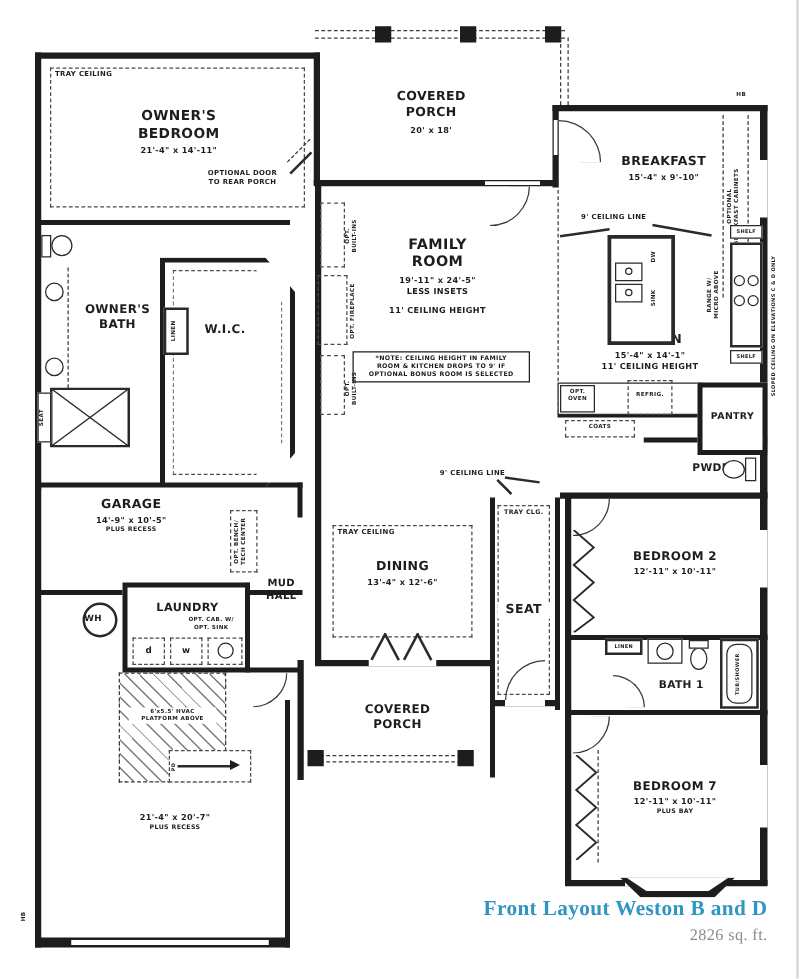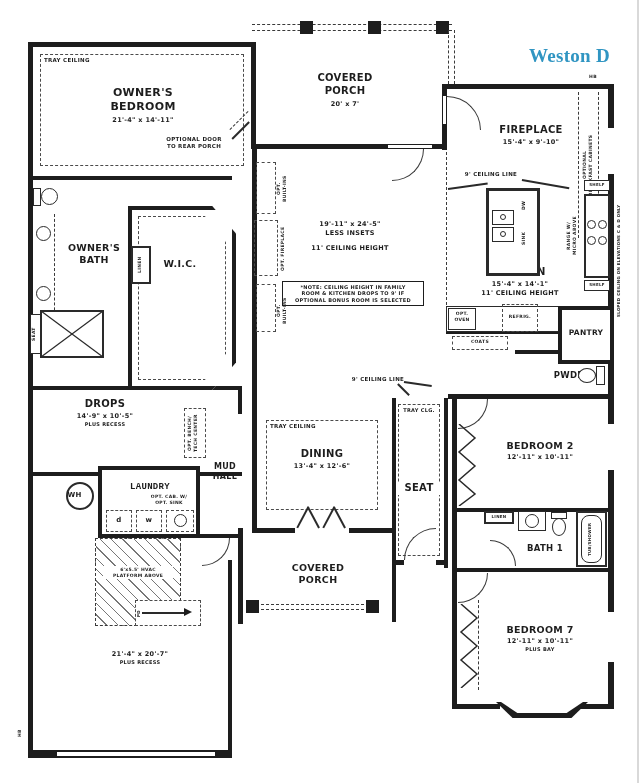--- a/index.html
+++ b/index.html
@@ -27,21 +27,20 @@
   .hatch{position:absolute;border:1.5px dashed #3a3a3a;box-sizing:border-box;
          background:repeating-linear-gradient(45deg,transparent 0 7px,#777 7px 8px);}
   .accent{color:#3095c2;font-family:"Liberation Serif",serif;font-weight:700;}
   .muted{color:#8c8c8c;font-family:"Liberation Serif",serif;font-weight:400;}
 </style>
 </head>
 <body>
 
 <div id="plan">
 
-  <div class="lbl accent" style="left:450px;top:44px;width:160px;font-size:19px;text-align:right;">Weston D</div>
 
   <div class="wall" style="left:28px;top:42px;width:228px;height:5px;"></div>
   <div class="wall" style="left:28px;top:42px;width:5px;height:350px;"></div>
   <div class="wall" style="left:28px;top:176px;width:204px;height:4px;"></div>
   <div class="wall" style="left:251px;top:42px;width:5px;height:106px;"></div>
   <div class="wall" style="left:251px;top:144px;width:195px;height:5px;"></div>
   <div class="gap" style="left:388px;top:145px;width:44px;height:3px;"></div>
   <div class="wall" style="left:442px;top:84px;width:172px;height:5px;"></div>
   <div class="wall" style="left:608px;top:84px;width:6px;height:624px;"></div>
   <div class="gap" style="left:608px;top:128px;width:6px;height:46px;"></div>
@@ -81,21 +80,21 @@
 
   <div class="dl" style="left:252px;top:24px;width:200px;"></div>
   <div class="dl" style="left:252px;top:30px;width:200px;"></div>
   <div class="post" style="left:300px;top:21px;"></div>
   <div class="post" style="left:368px;top:21px;"></div>
   <div class="post" style="left:436px;top:21px;"></div>
   <div class="dv" style="left:448px;top:30px;height:54px;"></div>
   <div class="dv" style="left:454px;top:30px;height:54px;"></div>
   <div class="lbl nm" style="left:310px;top:72px;width:70px;">COVERED
 PORCH</div>
-  <div class="lbl dim" style="left:310px;top:100px;width:70px;">20' x 7'</div>
+  <div class="lbl dim" style="left:310px;top:100px;width:70px;">20' x 18'</div>
 
   <div class="dash" style="left:40px;top:54px;width:204px;height:112px;"></div>
   <div class="lbl sm" style="left:44px;top:57px;width:60px;text-align:left;">TRAY CEILING</div>
   <div class="lbl" style="left:85px;top:86px;width:116px;font-size:11px;">OWNER'S
 BEDROOM</div>
   <div class="lbl dim" style="left:85px;top:116px;width:116px;">21'-4" x 14'-11"</div>
   <div class="lbl sm" style="left:160px;top:136px;width:68px;">OPTIONAL DOOR
 TO REAR PORCH</div>
   <div class="dl" style="left:226px;top:120px;width:26px;transform:rotate(-45deg);"></div>
   <div class="ln" style="left:232px;top:138px;width:24px;transform:rotate(-45deg);"></div>
@@ -117,39 +116,41 @@
   </svg>
   <div class="thin" style="left:30px;top:314px;width:11px;height:40px;"></div>
   <div class="lbl xs v" style="left:31px;top:318px;height:32px;width:9px;">SEAT</div>
 
   <div class="room" style="left:128px;top:206px;width:108px;height:184px;clip-path:polygon(0 0,78% 0,100% 15%,100% 85%,78% 100%,0 100%);"></div>
   <div class="dash" style="left:138px;top:216px;width:88px;height:164px;clip-path:polygon(0 0,76% 0,100% 16%,100% 84%,76% 100%,0 100%);"></div>
   <div class="lbl" style="left:155px;top:258px;width:50px;font-size:9.5px;background:#fff;">W.I.C.</div>
   <div class="thin" style="left:131px;top:246px;width:20px;height:38px;border-width:2.5px;"></div>
   <div class="lbl xs v" style="left:137px;top:251px;height:28px;width:8px;">LINEN</div>
 
+  <div class="lbl" style="left:300px;top:188px;width:100px;font-size:11.5px;">FAMILY
+ROOM</div>
   <div class="lbl dim" style="left:300px;top:220px;width:100px;">19'-11" x 24'-5"</div>
   <div class="lbl dim" style="left:300px;top:229px;width:100px;">LESS INSETS</div>
   <div class="lbl dim" style="left:300px;top:244px;width:100px;">11' CEILING HEIGHT</div>
   <div class="lbl" style="left:282px;top:281px;width:138px;font-size:5px;border:1.5px solid #1d1d1d;padding:2px 1px;background:#fff;">*NOTE: CEILING HEIGHT IN FAMILY
 ROOM &amp; KITCHEN DROPS TO 9' IF
 OPTIONAL BONUS ROOM IS SELECTED</div>
 
   <div class="dash" style="left:256px;top:162px;width:20px;height:52px;"></div>
   <div class="lbl xs v" style="left:276px;top:164px;height:50px;width:12px;">OPT.
 BUILT-INS</div>
   <div class="dash" style="left:254px;top:220px;width:24px;height:56px;"></div>
   <div class="lbl xs v" style="left:280px;top:222px;height:54px;width:8px;">OPT. FIREPLACE</div>
   <div class="dash" style="left:256px;top:284px;width:20px;height:48px;"></div>
   <div class="lbl xs v" style="left:276px;top:286px;height:50px;width:12px;">OPT.
 BUILT-INS</div>
   <div class="dv" style="left:446px;top:152px;height:178px;"></div>
   <div class="arc" style="left:392px;top:149px;width:32px;height:32px;border-radius:0 0 100% 0;border-top:none;border-left:none;"></div>
 
-  <div class="lbl nm" style="left:486px;top:124px;width:90px;">FIREPLACE</div>
+  <div class="lbl nm" style="left:486px;top:124px;width:90px;">BREAKFAST</div>
   <div class="lbl dim" style="left:486px;top:138px;width:90px;">15'-4" x 9'-10"</div>
   <div class="dv" style="left:578px;top:92px;height:146px;"></div>
   <div class="dv" style="left:598px;top:92px;height:146px;"></div>
   <div class="lbl xs v" style="left:582px;top:110px;height:110px;width:14px;">OPTIONAL
 BREAKFAST CABINETS</div>
   <div class="lbl xs" style="left:586px;top:74px;width:14px;">HB</div>
   <div class="lbl sm" style="left:460px;top:171px;width:62px;">9' CEILING LINE</div>
   <div class="ln" style="left:448px;top:188px;width:40px;transform:rotate(-8deg);"></div>
   <div class="ln" style="left:522px;top:179px;width:48px;transform:rotate(10deg);"></div>
   <div class="arc" style="left:447px;top:96px;width:34px;height:34px;border-radius:0 100% 0 0;border-left:none;border-bottom:none;"></div>
@@ -189,29 +190,29 @@
   <div class="room" style="left:558px;top:306px;width:56px;height:58px;"></div>
   <div class="lbl" style="left:560px;top:328px;width:52px;font-size:7.5px;">PANTRY</div>
 
   <div class="dash" style="left:452px;top:336px;width:56px;height:14px;"></div>
   <div class="lbl xs" style="left:452px;top:339px;width:56px;">COATS</div>
 
   <div class="lbl" style="left:546px;top:370px;width:46px;font-size:8.5px;">PWDR</div>
   <div class="ell" style="left:578px;top:368px;width:18px;height:15px;"></div>
   <div class="thin" style="left:596px;top:366px;width:9px;height:19px;"></div>
 
-  <div class="lbl nm" style="left:58px;top:398px;width:94px;">DROPS</div>
+  <div class="lbl nm" style="left:58px;top:398px;width:94px;">GARAGE</div>
   <div class="lbl dim" style="left:58px;top:412px;width:94px;">14'-9" x 10'-5"</div>
   <div class="lbl" style="left:58px;top:421px;width:94px;font-size:5px;">PLUS RECESS</div>
   <div class="dash" style="left:184px;top:408px;width:22px;height:50px;"></div>
   <div class="lbl xs v" style="left:187px;top:410px;height:46px;width:14px;">OPT. BENCH/
 TECH CENTER</div>
 
   <div class="room" style="left:98px;top:466px;width:102px;height:72px;"></div>
-  <div class="lbl" style="left:112px;top:482px;width:76px;font-size:9px;font-family:Liberation Mono, monospace;">LAUNDRY</div>
+  <div class="lbl" style="left:112px;top:482px;width:76px;font-size:9px;">LAUNDRY</div>
   <div class="circle" style="left:66px;top:482px;width:28px;height:28px;border-width:2px;"></div>
   <div class="lbl" style="left:66px;top:491px;width:17px;font-size:7px;">WH</div>
   <div class="dash" style="left:106px;top:510px;width:26px;height:22px;"></div>
   <div class="lbl" style="left:106px;top:516px;width:26px;font-size:7px;">d</div>
   <div class="dash" style="left:136px;top:510px;width:26px;height:22px;"></div>
   <div class="lbl" style="left:136px;top:516px;width:26px;font-size:7px;">w</div>
   <div class="dash" style="left:166px;top:510px;width:28px;height:22px;"></div>
   <div class="circle" style="left:174px;top:514px;width:13px;height:13px;"></div>
   <div class="lbl xs" style="left:140px;top:494px;width:58px;">OPT. CAB. W/
 OPT. SINK</div>
@@ -276,15 +277,17 @@
 
   <div class="lbl" style="left:492px;top:624px;width:96px;font-size:9.5px;">BEDROOM 7</div>
   <div class="lbl dim" style="left:492px;top:637px;width:96px;">12'-11" x 10'-11"</div>
   <div class="lbl" style="left:492px;top:646px;width:96px;font-size:5px;">PLUS BAY</div>
   <div class="dv" style="left:478px;top:600px;height:90px;"></div>
   <svg style="position:absolute;left:458px;top:604px;" width="22" height="84">
     <polyline points="3,0 19,14 3,28 19,42 3,56 19,70 3,84" fill="none" stroke="#2a2a2a" stroke-width="1.5"></polyline>
   </svg>
   <div class="arc" style="left:458px;top:573px;width:30px;height:30px;border-radius:0 0 100% 0;border-top:none;border-left:none;"></div>
 
+  <div class="lbl accent" style="left:330px;top:716px;width:284px;font-size:17px;text-align:right;">Front Layout Weston B and D</div>
+  <div class="lbl muted" style="left:430px;top:740px;width:184px;font-size:13px;text-align:right;">2826 sq. ft.</div>
 
   <div style="position:absolute;left:637px;top:0;width:2px;height:783px;background:#d9d9d9;"></div>
 </div>
 
 </body></html>

